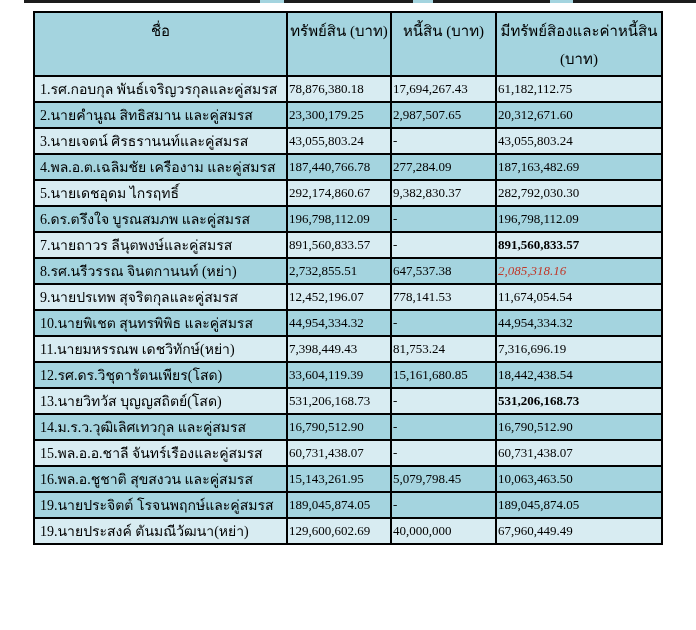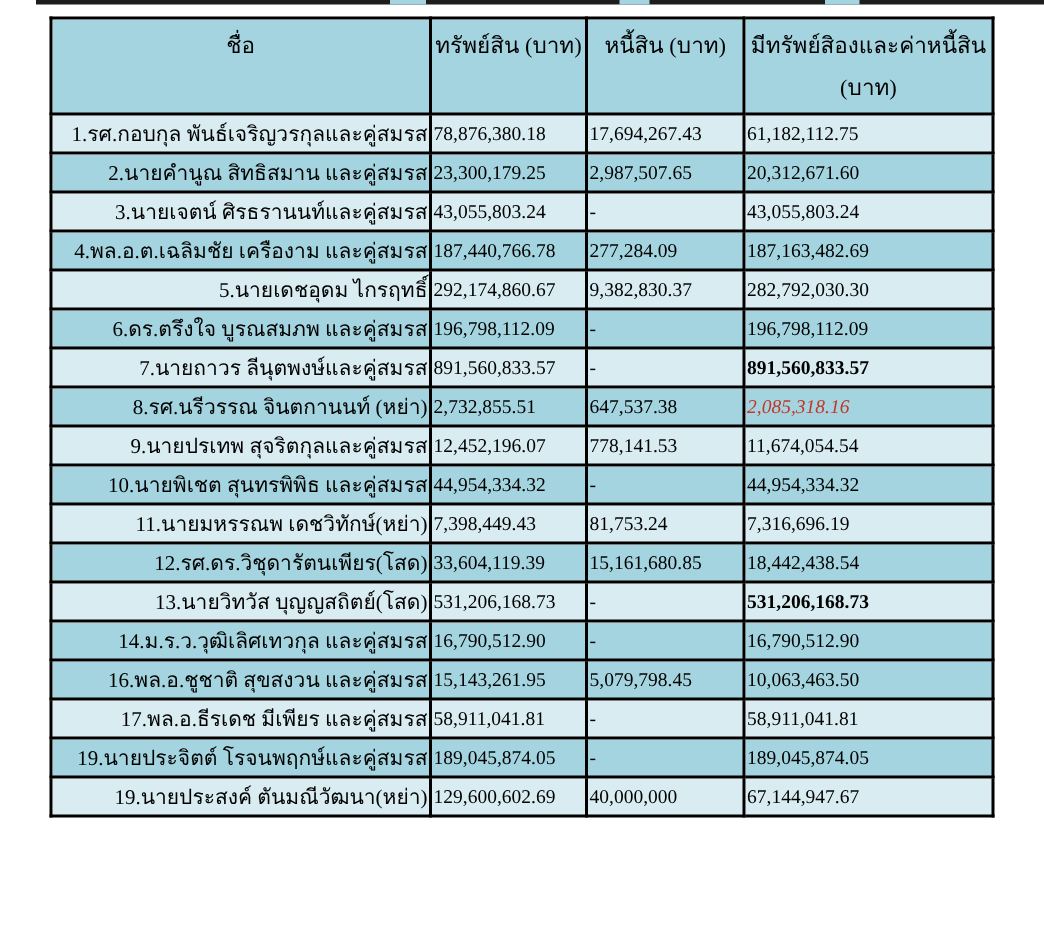--- a/index.html
+++ b/index.html
@@ -46,21 +46,21 @@
   th{
     font-weight:normal;
     vertical-align:top;
     text-align:center;
     font-size:15px;
     padding-top:4px;
     line-height:28px;
   }
   td.name{
     font-size:14px;
-    text-align:right;
+    text-align:left;
     padding-left:5px;
     vertical-align:middle;
     margin-left:37px;
   }
   td.num{
     font-size:13px;
     padding-right:7px;
     vertical-align:middle;
   }
   td.num.bold{font-weight:bold;}
@@ -187,44 +187,44 @@
       <td class="num net bold">531,206,168.73</td>
     </tr>
 
     <tr class="dark">
       <td class="name">14.ม.ร.ว.วุฒิเลิศเทวกุล และคู่สมรส</td>
       <td class="num assets">16,790,512.90</td>
       <td class="num debt">-</td>
       <td class="num net">16,790,512.90</td>
     </tr>
 
+    <tr class="light">
+      <td class="name">15.พล.อ.อ.ชาลี จันทร์เรืองและคู่สมรส</td>
+      <td class="num assets">60,731,438.07</td>
+      <td class="num debt">-</td>
+      <td class="num net">60,731,438.07</td>
+    </tr>
 
     <tr class="dark">
       <td class="name">16.พล.อ.ชูชาติ สุขสงวน และคู่สมรส</td>
       <td class="num assets">15,143,261.95</td>
       <td class="num debt">5,079,798.45</td>
       <td class="num net">10,063,463.50</td>
     </tr>
 
-    <tr class="light">
-      <td class="name">17.พล.อ.ธีรเดช มีเพียร และคู่สมรส</td>
-      <td class="num assets">58,911,041.81</td>
-      <td class="num debt">-</td>
-      <td class="num net">58,911,041.81</td>
-    </tr>
 
     <tr class="dark">
       <td class="name">19.นายประจิตต์ โรจนพฤกษ์และคู่สมรส</td>
       <td class="num assets">189,045,874.05</td>
       <td class="num debt">-</td>
       <td class="num net">189,045,874.05</td>
     </tr>
 
     <tr class="light">
       <td class="name">19.นายประสงค์ ตันมณีวัฒนา(หย่า)</td>
       <td class="num assets">129,600,602.69</td>
       <td class="num debt">40,000,000</td>
-      <td class="num net">67,144,947.67</td>
+      <td class="num net">67,960,449.49</td>
     </tr>
   </tbody>
   </table>
 
 </div>
 
 </body></html>

